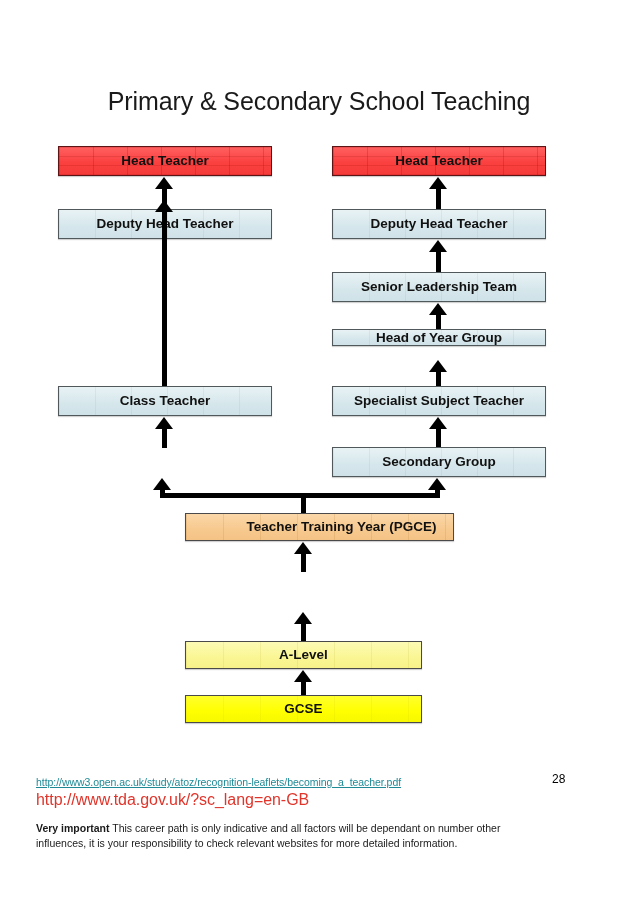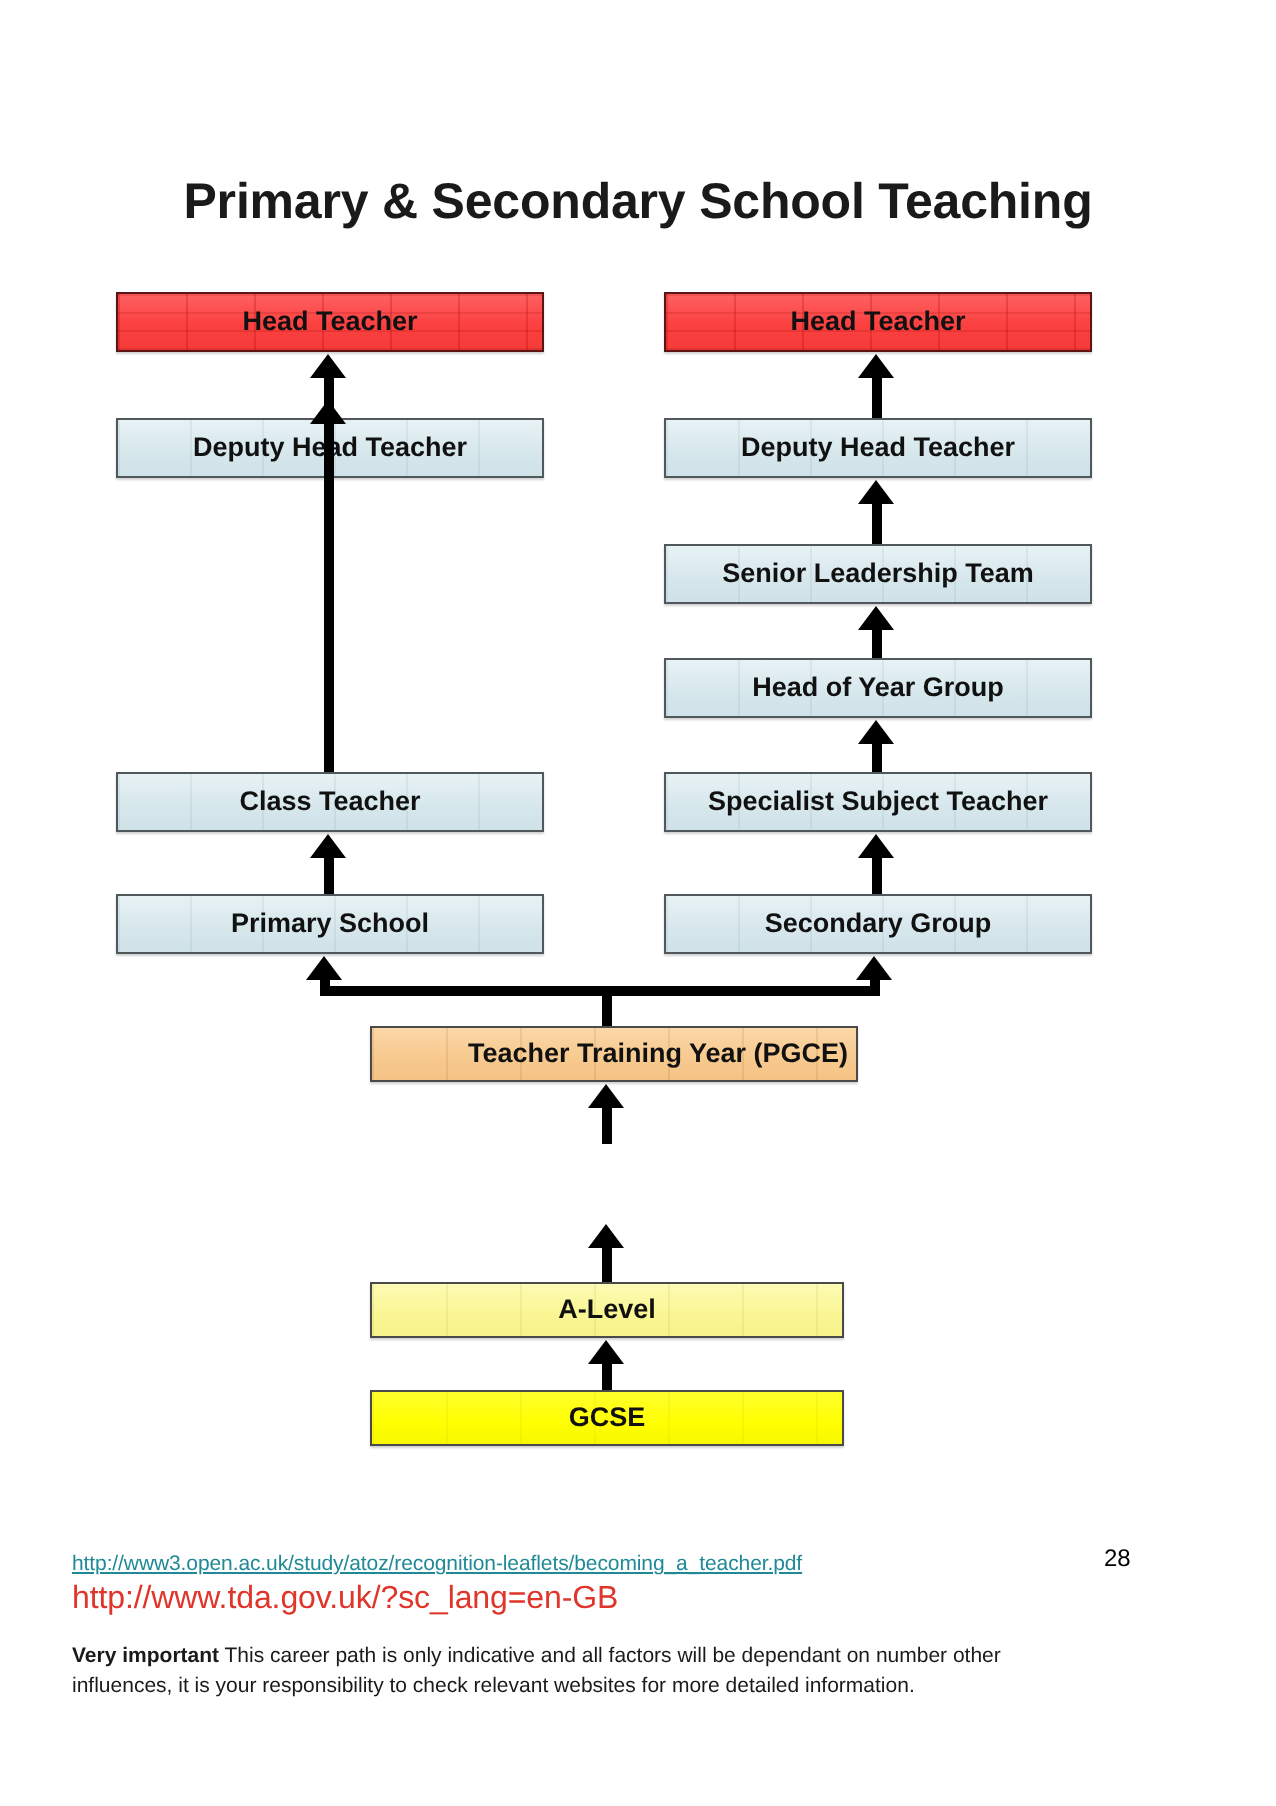--- a/index.html
+++ b/index.html
@@ -24,21 +24,21 @@
   }
 
   
   .page-title {
     position: absolute;
     left: 0;
     top: 87px;
     width: 638px;
     text-align: center;
     font-size: 25px;
-    font-weight: bold;
+    font-weight: normal;
     color: #1a1a1a;
     letter-spacing: -0.1px;
     white-space: nowrap;
   }
 
   
   .node {
     position: absolute;
     box-sizing: border-box;
     border: 1px solid #4a4a4a;
@@ -190,23 +190,20 @@
 
   <div class="node fill-blue" style="left:58px; top:386px; width:214px; height:30px;">
     <span>Class Teacher</span>
   </div>
 
   <div class="arrow-up">
     <div class="arrow-shaft" style="left:162px; top:428px; height:20px;"></div>
     <div class="arrow-head" style="left:155px; top:417px;"></div>
   </div>
 
-  <div class="node fill-blue" style="left:58px; top:447px; width:214px; height:30px;">
-    <span>Primary School</span>
-  </div>
 
   <div class="node fill-red" style="left:332px; top:146px; width:214px; height:30px;">
     <span>Head Teacher</span>
   </div>
 
   <div class="arrow-up">
     <div class="arrow-shaft" style="left:436px; top:188px; height:22px;"></div>
     <div class="arrow-head" style="left:429px; top:177px;"></div>
   </div>
 
@@ -221,21 +218,21 @@
 
   <div class="node fill-blue" style="left:332px; top:272px; width:214px; height:30px;">
     <span>Senior Leadership Team</span>
   </div>
 
   <div class="arrow-up">
     <div class="arrow-shaft" style="left:436px; top:314px; height:22px;"></div>
     <div class="arrow-head" style="left:429px; top:303px;"></div>
   </div>
 
-  <div class="node fill-blue" style="left:332px; top:329px; width:214px; height:30px;">
+  <div class="node fill-blue" style="left:332px; top:329px; width:214px; height:17px;">
     <span>Head of Year Group</span>
   </div>
 
   <div class="arrow-up">
     <div class="arrow-shaft" style="left:436px; top:371px; height:22px;"></div>
     <div class="arrow-head" style="left:429px; top:360px;"></div>
   </div>
 
   <div class="node fill-blue" style="left:332px; top:386px; width:214px; height:30px;justify-content:center;">
     <span>Specialist Subject Teacher</span>
@@ -256,21 +253,21 @@
 
     <div class="arrow-shaft" style="left:160px; top:489px; height:8px;"></div>
     <div class="arrow-head" style="left:153px; top:478px;"></div>
 
     <div class="arrow-shaft" style="left:435px; top:489px; height:8px;"></div>
     <div class="arrow-head" style="left:428px; top:478px;"></div>
 
     <div class="arrow-shaft" style="left:301px; top:493px; height:22px;"></div>
   </div>
 
-  <div class="node fill-orange" style="left:185px; top:513px; width:244px; height:28px;padding-left:44px;">
+  <div class="node fill-orange" style="left:185px; top:513px; width:269px; height:28px;padding-left:44px;">
     <span>Teacher Training Year (PGCE)</span>
   </div>
 
   <div class="arrow-up">
     <div class="arrow-shaft" style="left:301px; top:553px; height:19px;"></div>
     <div class="arrow-head" style="left:294px; top:542px;"></div>
   </div>
 
 
   <div class="arrow-up">

